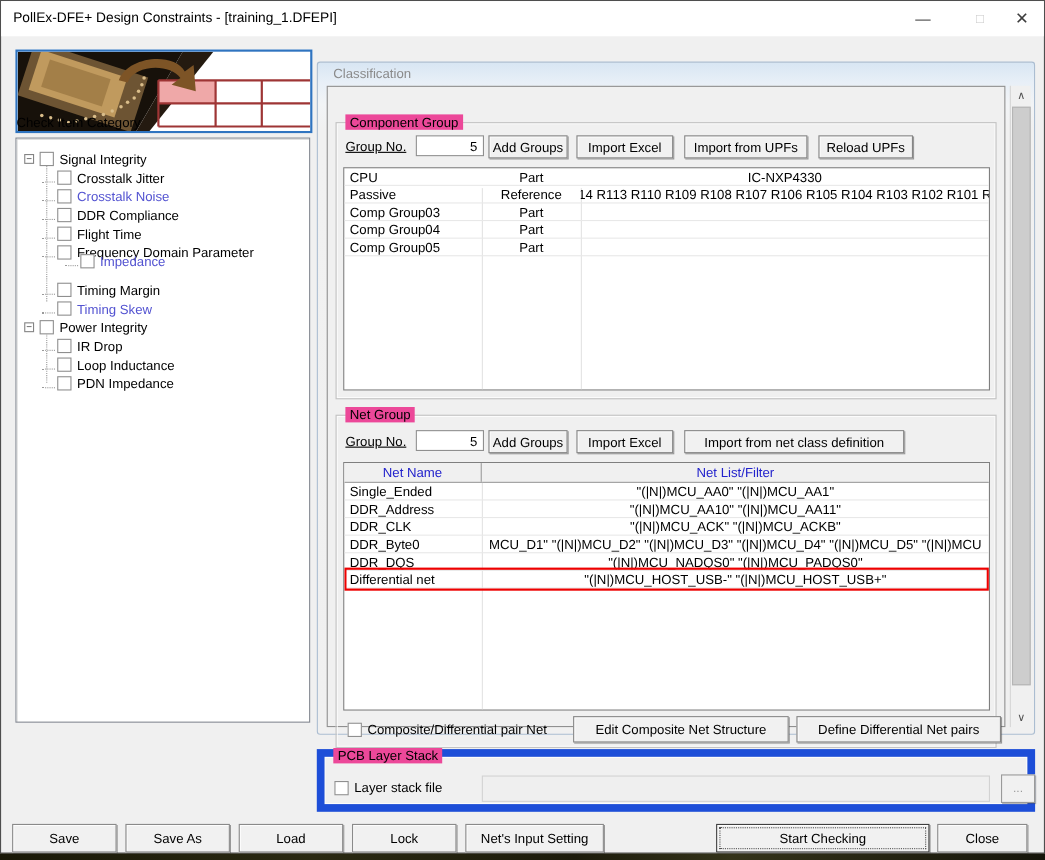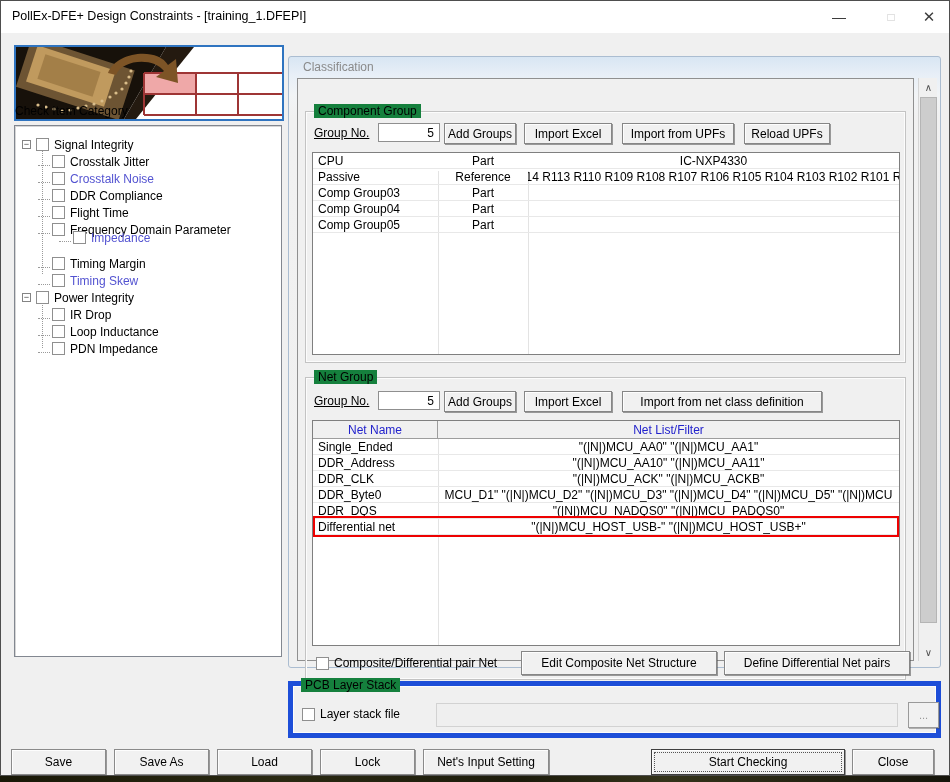--- a/index.html
+++ b/index.html
@@ -39,24 +39,24 @@
     background:linear-gradient(to bottom,#d8e6f3 0px,#e8eff7 18px,#f2f4f6 38px,#f1f1f1 60px,#f0f0f0 100%);
   }
   .classif-label { position:absolute; left:14px; top:3px; color:#8a8a8a; }
   .inner-panel { position:absolute; left:8px; top:21px; width:617px; height:583px; background:#f0f0f0; border:1px solid #909090; }
   
   .vscroll { position:absolute; right:3px; top:21px; width:19px; height:583px; background:#f0f0f0; border-left:1px solid #d5d5d5; }
   .scroll-arrow { position:absolute; left:0; width:19px; height:18px; display:flex; align-items:center; justify-content:center; color:#505050; font-size:10px; }
   .scroll-thumb { position:absolute; left:1px; top:19px; width:17px; height:526px; background:#cdcdcd; border:1px solid #b5b5b5; }
   
   .gframe { position:absolute; border:1px solid #c3c3c3; box-shadow:inset 0 0 0 1px #fcfcfc; }
-  .gframe-label { position:absolute; top:-8px; left:8px; background:#15803d; padding:0 4px; white-space:nowrap; }
+  .gframe-label { position:absolute; top:-8px; left:8px; background:#ec4899; padding:0 4px; white-space:nowrap; }
   .frame-comp { left:7px; top:32px; width:601px; height:252px; }
   .frame-net { left:7px; top:298px; width:601px; height:303px; }
-  .frame-pcb { left:287px; top:680px; width:653px; height:57px; border:5px solid #1d4ed8; box-shadow:inset 0 0 0 1px #fcfcfc; position:absolute; }
+  .frame-pcb { left:287px; top:680px; width:653px; height:57px; border:7px solid #1d4ed8; box-shadow:inset 0 0 0 1px #fcfcfc; position:absolute; }
   
   .lbl { position:absolute; white-space:nowrap;text-decoration:underline; }
   .num-input { position:absolute; width:62px; height:19px; background:#fff; border:1px solid #8f8f8f; text-align:right; padding:2px 5px 0 0; }
   .btn {
     position:absolute; height:21px; background:#f1f1f1; border:1px solid #868686;
     box-shadow:1px 1px 0 rgba(80,80,80,.55), inset 1px 1px 0 #fdfdfd;
     display:flex; align-items:center; justify-content:center; white-space:nowrap; font-size:12px; color:#000;
   }
   
   .tbl { position:absolute; background:#fff; border:1px solid #7f7f7f; overflow:hidden; }

